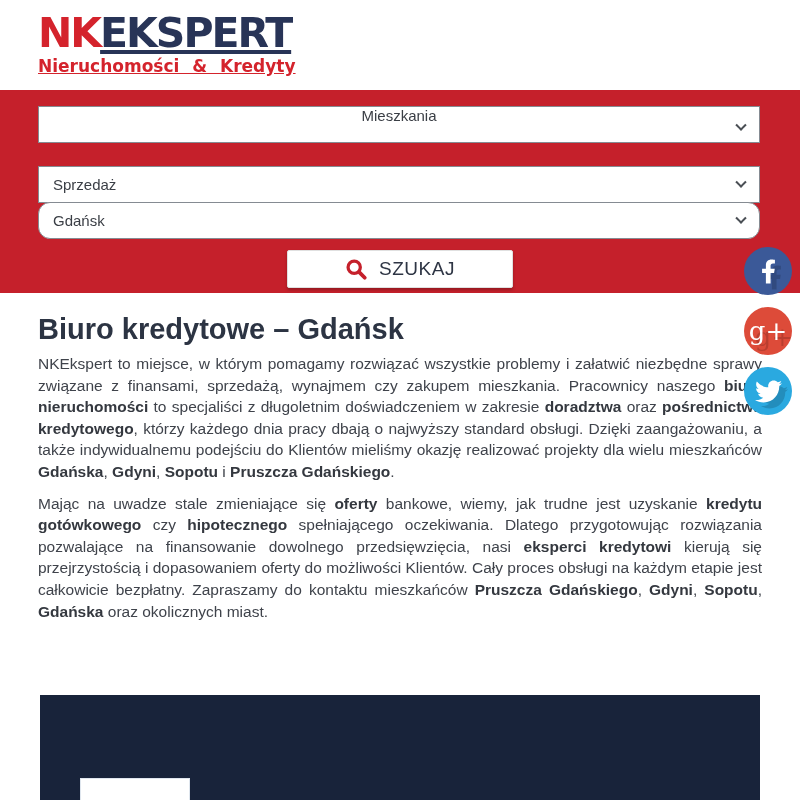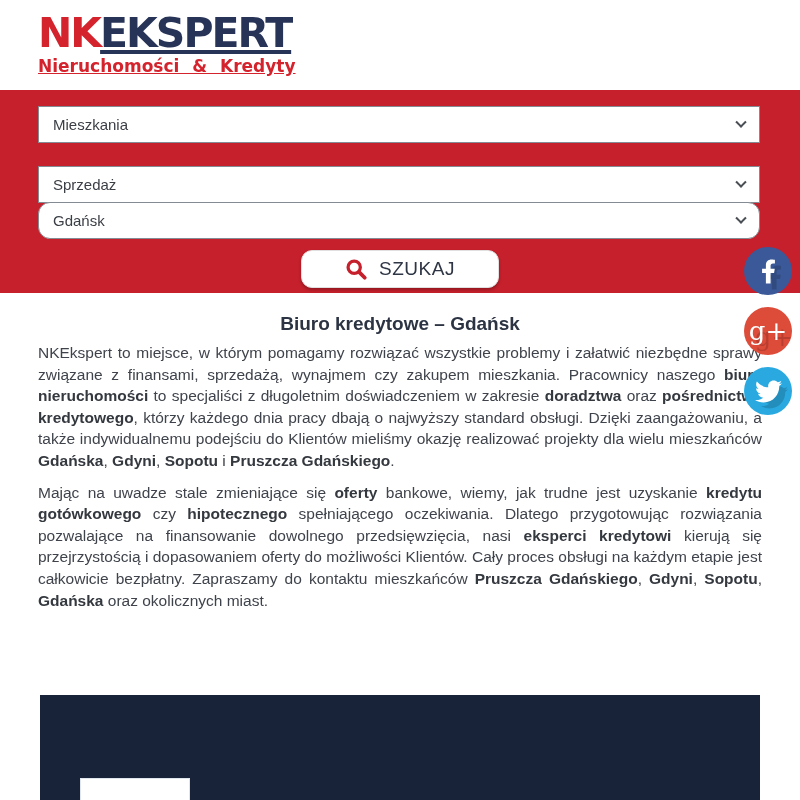--- a/index.html
+++ b/index.html
@@ -32,30 +32,30 @@
   .banner {
     position: absolute; top: 90px; left: 0; width: 800px; height: 203px;
     background: var(--banner-red);
   }
   .select-box {
     position: absolute; left: 38px; right: 40px; height: 37px;
     background: #fff; border: 1px solid #858b92;
     display: flex; align-items: center; padding: 0 14px;
     font-size: 15px; color: #3a3e45; cursor: pointer;
   }
-  .select-1 { top: 16px; } .select-2 { top: 76px; } .select-3 { top: 112px; border-radius: 12px; }
+  .select-1 { top: 16px; flex-direction: column; } .select-2 { top: 76px; } .select-3 { top: 112px; border-radius: 12px; }
   .chevron {
     width: 8px; height: 8px; margin-left: auto;
     border-right: 2px solid #4a4f55; border-bottom: 2px solid #4a4f55;
     transform: rotate(45deg) translate(-2px,-2px);
   }
   .search-btn {
     position: absolute; top: 160px; left: 50%; transform: translateX(-50%);
-    width: 198px; height: 38px;
-    background: #fff; border: 1px solid #e0e0e0; border-radius: 11px;
+    width: 226px; height: 38px;
+    background: #fff; border: 1px solid #e0e0e0; border-radius: 2px;
     box-shadow: 0 2px 3px rgba(0,0,0,0.25);
     display: flex; align-items: center; justify-content: center; gap: 11px;
     font-size: 19px; color: #2e3544; letter-spacing: 0.5px; cursor: pointer;
   }
   .search-btn svg { display: block; }
 
   
   .social-rail { position: absolute; top: 247px; right: 8px; width: 48px; z-index: 9; }
   .social {
     position: relative; width: 48px; height: 48px; border-radius: 50%;
@@ -76,22 +76,22 @@
     font-family: "DejaVu Serif", serif;
   }
   .gp-shadow-text {
     color: rgba(0,0,0,0.16); font-size: 26px; line-height: 1; font-weight: 400;
     font-family: "DejaVu Serif", serif;
   }
 
   
   .main { padding: 0 38px; }
   .h1 {
-    margin: 20px 0 7px; text-align: center;
-    font-size: 19px; font-weight: 700; color: #2c3443;
+    margin: 20px 0 7px; text-align: left;
+    font-size: 29px; font-weight: 700; color: #2c3443;
   }
   .body-p {
     margin: 0 0 10px; text-align: justify;
     font-size: 15.5px; line-height: 21.6px; color: #3f434b;
   }
   .body-p b { color: #34383f; }
   .h2 {
     margin: 16px 0 8px; text-align: center;
     font-size: 19.5px; font-weight: 400; color: #2c3443;
   }

